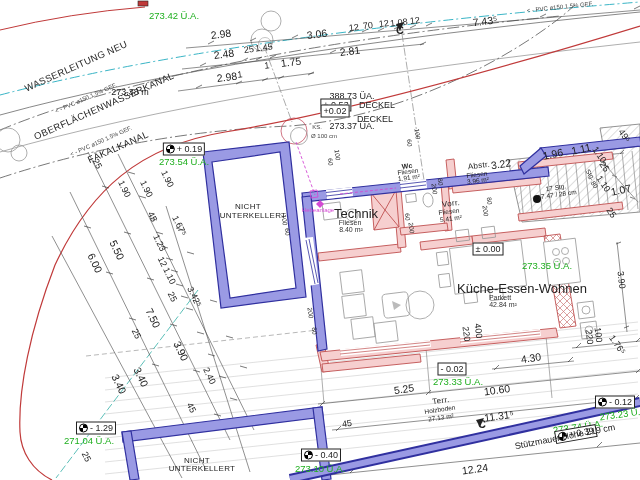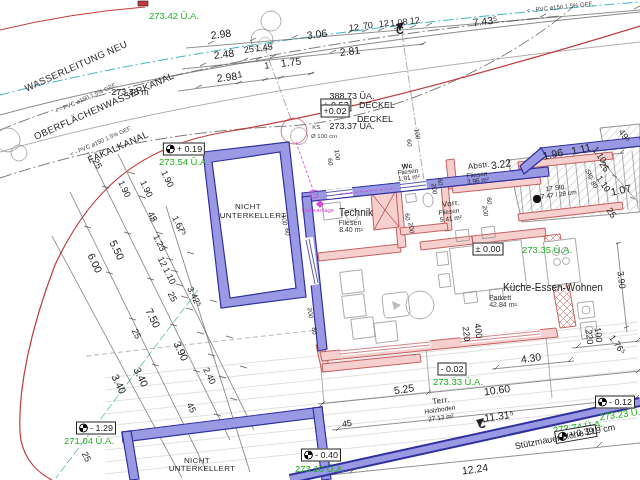--- a/index.html
+++ b/index.html
@@ -11,21 +11,21 @@
   .dim{font-size:9px;}
   .dim11{font-size:10.5px;}
   .dimb{font-size:11px;font-weight:bold;}
   .util{font-size:9.5px;letter-spacing:.4px;color:#222;}
   .t6{font-size:6px;color:#444;}
   .t55{font-size:6.5px;color:#222;}
   .g{font-size:9.5px;color:var(--level-green,#1faf1f);}
   .box{font-size:9px;border:1px solid #222;background:#fff;padding:1px 2px;display:flex;align-items:center;gap:2px;}
   .rs{font-size:8px;letter-spacing:.3px;}
   .rs2{font-size:7px;font-weight:bold;}
-  .room{font-size:10px;}
+  .room{font-size:13px;}
   .sub{font-size:7px;color:#333;}
   .mag{font-size:6px;color:var(--sewer-magenta,#d44ad4);}
   .mk{display:inline-block;width:7px;height:7px;border-radius:50%;border:1px solid #000;flex:none;
       background:conic-gradient(#000 0 90deg,#fff 90deg 180deg,#000 180deg 270deg,#fff 270deg 360deg);}
 </style>
 </head>
 <body>
 
 <div id="plan">
   <svg id="drawing" width="640" height="480" viewBox="0 0 640 480">
@@ -211,21 +211,21 @@
       <span class="lbl g" style="left: 174px; top: 16px; transform: translate(-50%, -50%) rotate(0deg);"><span>273.42 Ü.A.</span></span>
       <span class="lbl dim" style="left: 130px; top: 92px; transform: translate(-50%, -50%) rotate(0deg);"><span>273.38 m</span></span>
       <span class="lbl box" style="left: 184px; top: 149px; transform: translate(-50%, -50%) rotate(0deg);">
         <i class="mk"></i>
         <span>+ 0.19</span>
       </span>
       <span class="lbl g" style="left: 184px; top: 162px; transform: translate(-50%, -50%) rotate(0deg);"><span>273.54 Ü.A.</span></span>
       <span class="lbl box" style="left: 488px; top: 249px; transform: translate(-50%, -50%) rotate(0deg);">
         <span>± 0.00</span>
       </span>
-      <span class="lbl g" style="left: 547px; top: 250px; transform: translate(-50%, -50%) rotate(0deg);"><span>273.35 Ü.A.</span></span>
+      <span class="lbl g" style="left: 547px; top: 266px; transform: translate(-50%, -50%) rotate(0deg);"><span>273.35 Ü.A.</span></span>
       <span class="lbl box" style="left: 452px; top: 369px; transform: translate(-50%, -50%) rotate(0deg);">
         <span>- 0.02</span>
       </span>
       <span class="lbl g" style="left: 458px; top: 382px; transform: translate(-50%, -50%) rotate(0deg);"><span>273.33 Ü.A.</span></span>
       <span class="lbl box" style="left: 321px; top: 455px; transform: translate(-50%, -50%) rotate(0deg);">
         <i class="mk"></i>
         <span>- 0.40</span>
       </span>
       <span class="lbl g" style="left: 320px; top: 469px; transform: translate(-50%, -50%) rotate(0deg);"><span>273.10 Ü.A.</span></span>
       <span class="lbl box" style="left: 96px; top: 428px; transform: translate(-50%, -50%) rotate(0deg);">
@@ -265,21 +265,21 @@
       <span class="lbl rs2" style="left: 407px; top: 166px; transform: translate(-50%, -50%) rotate(-7deg);"><span>Wc</span></span>
       <span class="lbl t55" style="left: 408px; top: 172px; transform: translate(-50%, -50%) rotate(-7deg);"><span>Fliesen</span></span>
       <span class="lbl t55" style="left: 409px; top: 178px; transform: translate(-50%, -50%) rotate(-7deg);"><span>1.91 m²</span></span>
       <span class="lbl rs" style="left: 479px; top: 166px; transform: translate(-50%, -50%) rotate(-7deg);"><span>Abstr.</span></span>
       <span class="lbl t55" style="left: 477px; top: 175px; transform: translate(-50%, -50%) rotate(-7deg);"><span>Fliesen</span></span>
       <span class="lbl t55" style="left: 478px; top: 181px; transform: translate(-50%, -50%) rotate(-7deg);"><span>3.96 m²</span></span>
       <span class="lbl dim11" style="left: 501px; top: 164px; transform: translate(-50%, -50%) rotate(-8deg);"><span>3.22</span></span>
       <span class="lbl rs" style="left: 451px; top: 204px; transform: translate(-50%, -50%) rotate(-7deg);"><span>Vorr.</span></span>
       <span class="lbl t55" style="left: 449px; top: 212px; transform: translate(-50%, -50%) rotate(-7deg);"><span>Fliesen</span></span>
       <span class="lbl t55" style="left: 451px; top: 219px; transform: translate(-50%, -50%) rotate(-7deg);"><span>5.41 m²</span></span>
-      <span class="lbl room" style="left: 553px; top: 288px; transform: translate(-50%, -50%) rotate(0deg);"><span>Küche-Essen-Wohnen</span></span>
+      <span class="lbl room" style="left: 522px; top: 288px; transform: translate(-50%, -50%) rotate(0deg);"><span>Küche-Essen-Wohnen</span></span>
       <span class="lbl sub" style="left: 500px; top: 297px; transform: translate(-50%, -50%) rotate(0deg);"><span>Parkett</span></span>
       <span class="lbl sub" style="left: 503px; top: 304px; transform: translate(-50%, -50%) rotate(0deg);"><span>42.84 m²</span></span>
       <span class="lbl rs" style="left: 441px; top: 401px; transform: translate(-50%, -50%) rotate(-8deg);"><span>Terr.</span></span>
       <span class="lbl t55" style="left: 440px; top: 410px; transform: translate(-50%, -50%) rotate(-8deg);"><span>Holzboden</span></span>
       <span class="lbl t55" style="left: 441px; top: 418px; transform: translate(-50%, -50%) rotate(-8deg);"><span>27.13 m²</span></span>
       <span class="lbl t55" style="left: 556px; top: 188px; transform: translate(-50%, -50%) rotate(-8deg);"><span>17 Stg.</span></span>
       <span class="lbl t55" style="left: 557px; top: 195px; transform: translate(-50%, -50%) rotate(-8deg);"><span>17.47 / 28 cm</span></span>
       <span class="lbl mag" style="left: 318px; top: 210px; transform: translate(-50%, -50%) rotate(0deg);"><span>Hebeanlage</span></span>
       <span class="lbl dim" style="left: 565px; top: 437px; transform: translate(-50%, -50%) rotate(-11deg);"><span>Stützmauer Höhe 219 cm</span></span>
       <span class="lbl dim11" style="left: 221px; top: 34px; transform: translate(-50%, -50%) rotate(-7deg);"><span>2.98</span></span>

